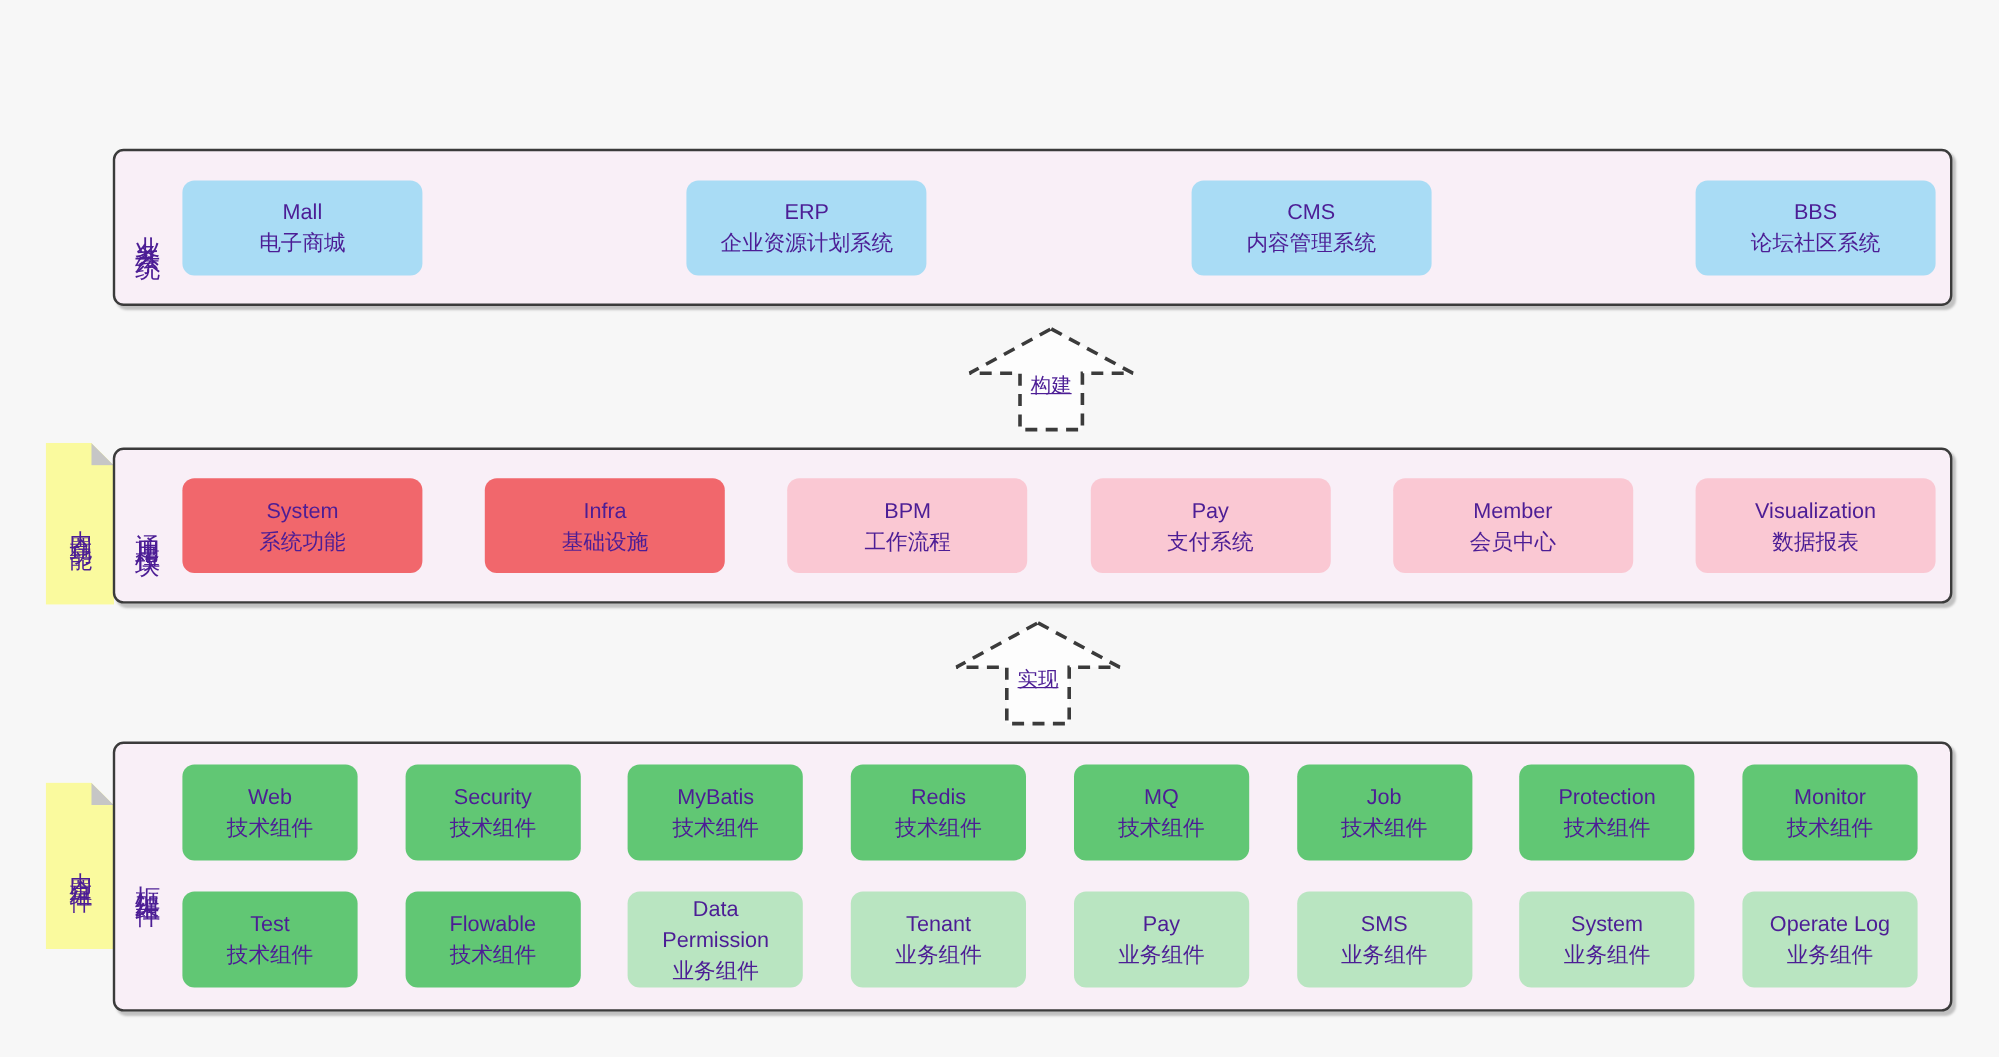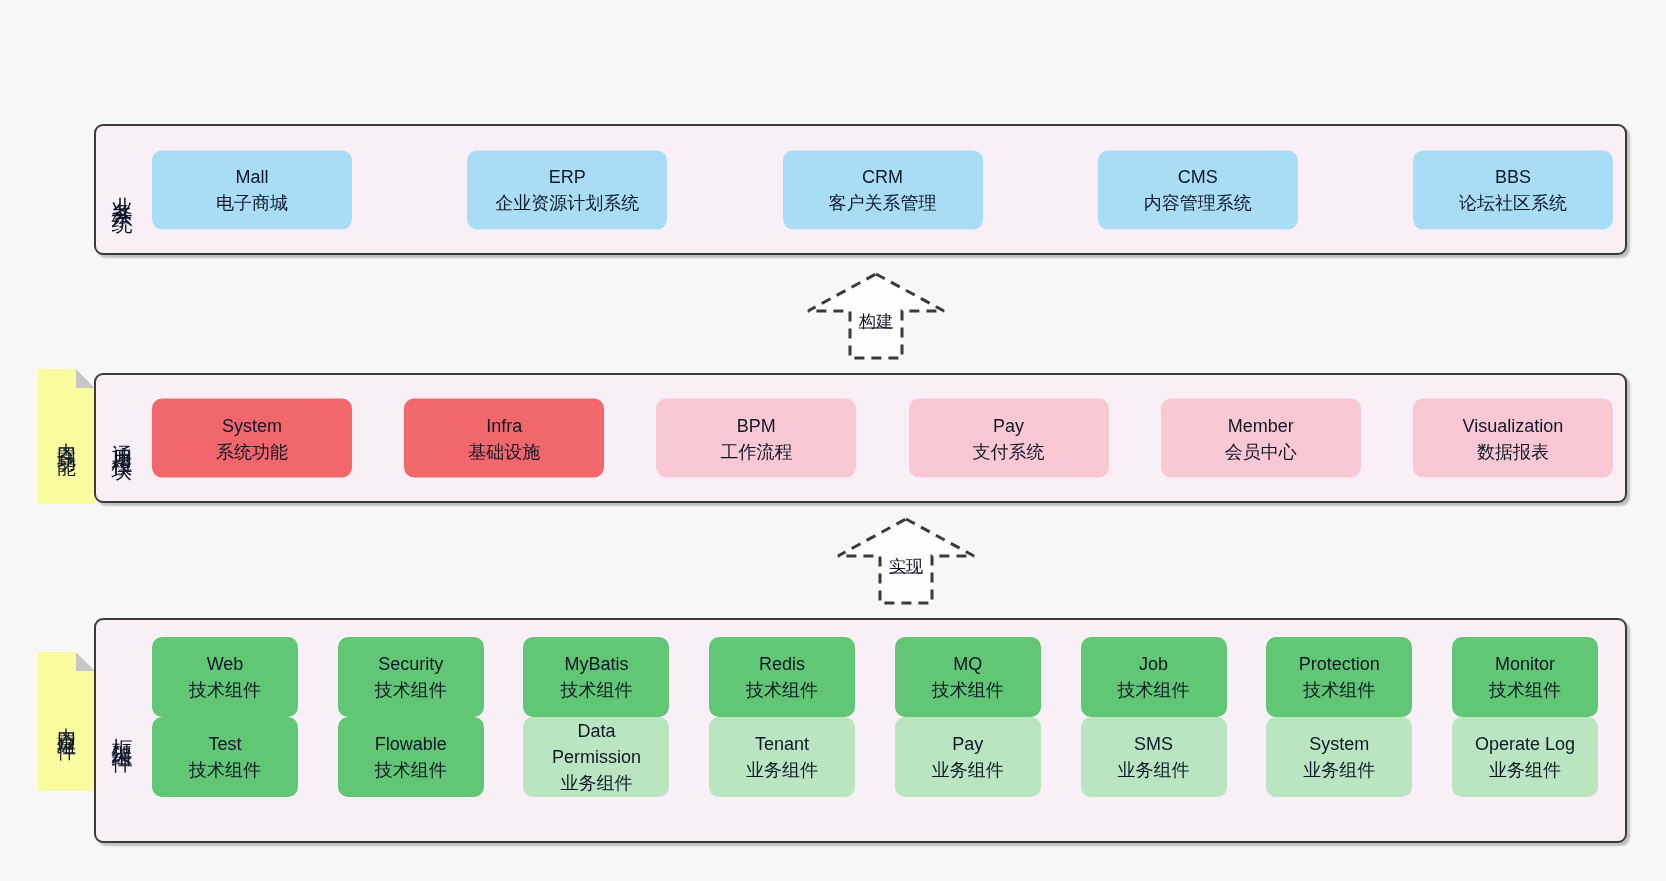--- a/index.html
+++ b/index.html
@@ -1,39 +1,39 @@
 <!DOCTYPE html>
 <html><head>
 <meta charset="utf-8">
 <style>
   html,body{margin:0;padding:0;background:#f7f7f7;}
   .page{
     position:relative;width:1666px;height:881px;overflow:hidden;
-    background:#f7f7f7;color:#0f172a;
+    background:#f7f7f7;color:#4c1d95;
     font-family:"Liberation Sans","DejaVu Sans",sans-serif;
   }
   
   .band{
     position:absolute;left:94px;width:1533px;box-sizing:border-box;
     background:#f9eff7;border:2.5px solid #3b3b3b;border-radius:9px;
     box-shadow:3px 3px 2px rgba(0,0,0,.22);z-index:1;
   }
   #band1{top:124px;height:131px}
   #band2{top:373px;height:130px}
   #band3{top:618px;height:225px}
   .band-label{
     position:absolute;left:12px;top:50%;transform:translateY(-50%);
     writing-mode:vertical-rl;text-orientation:upright;
     font-size:21px;letter-spacing:5px;white-space:nowrap;
   }
   
   .row{display:flex;justify-content:space-between;align-items:center}
   .row6{position:absolute;left:56px;right:12px;top:50%;transform:translateY(-50%)}
   .rows8{position:absolute;left:56px;right:27px;top:17px;bottom:18px;
-         display:flex;flex-direction:column;}
+         display:flex;flex-direction:column;justify-content:space-between}
   .box{
     border-radius:10px;display:flex;flex-direction:column;
     align-items:center;justify-content:center;text-align:center;
     font-size:18px;line-height:26px;
   }
   .w6{width:200px;height:79px}
   .w8{width:146px;height:80px}
   .l1{white-space:pre-line}
   .blue{background:#a9dcf5}
   .red{background:#f1676c}
@@ -48,21 +48,21 @@
   }
   #sticky1{top:369px;height:135px}
   #sticky2{top:652px;height:139px}
   .fold{position:absolute;top:0;right:0;width:19px;height:19px;background:#c6c6c6;
         clip-path:polygon(0 0,100% 100%,0 100%)}
   .sticky-label{writing-mode:vertical-rl;text-orientation:upright;
                 font-size:19px;letter-spacing:5px}
   
   .arrow{position:absolute;width:140px;height:88px;z-index:0}
   #arrow1{left:806px;top:272px}
-  #arrow2{left:836px;top:517px}
+  #arrow2{left:795px;top:517px}
   .arrow svg{display:block;width:100%;height:100%}
   .arrow-label{
     position:absolute;left:50%;top:56%;transform:translate(-50%,-50%);
     font-size:17px;background:#fdfdfd;padding:0 3px;white-space:nowrap;text-decoration:underline;
   }
 </style>
 </head>
 <body>
 
 <div class="page">
@@ -79,24 +79,20 @@
   <div class="band" id="band1">
     <span class="band-label">业务系统</span>
     <div class="row row6">
       <div class="box w6 blue">
         <span class="l1">Mall</span>
         <span class="l2">电子商城</span>
       </div>
       <div class="box w6 blue">
         <span class="l1">ERP</span>
         <span class="l2">企业资源计划系统</span>
-      </div>
-      <div class="box w6 blue">
-        <span class="l1">CRM</span>
-        <span class="l2">客户关系管理</span>
       </div>
       <div class="box w6 blue">
         <span class="l1">CMS</span>
         <span class="l2">内容管理系统</span>
       </div>
       <div class="box w6 blue">
         <span class="l1">BBS</span>
         <span class="l2">论坛社区系统</span>
       </div>
     </div>

